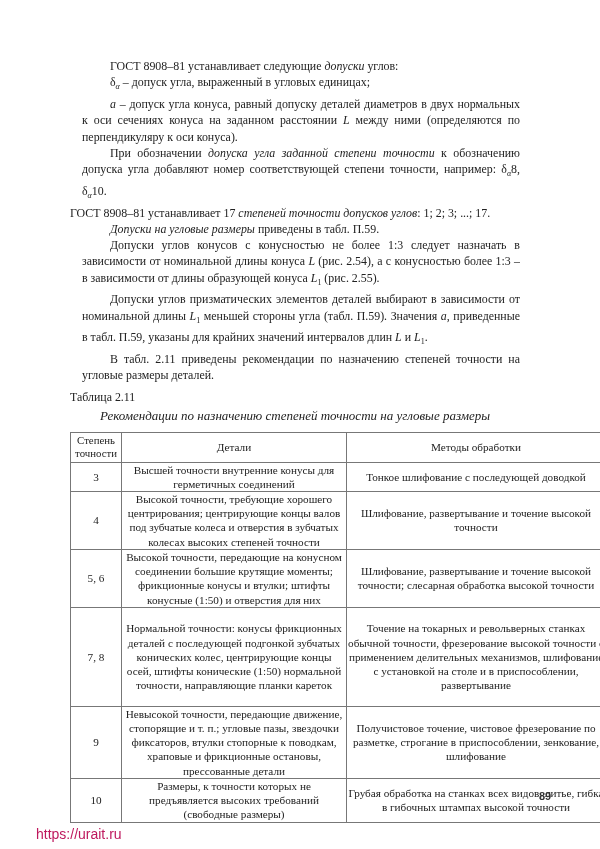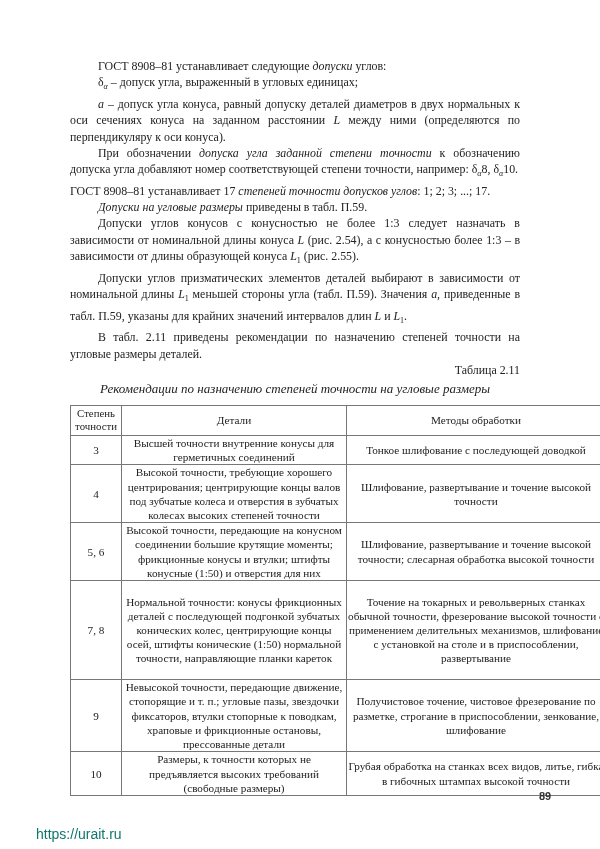--- a/index.html
+++ b/index.html
@@ -2,34 +2,34 @@
 <html><head>
 <meta charset="utf-8">
 <style>
   html, body { margin: 0; padding: 0; }
   body {
     width: 600px; height: 849px; background: #ffffff; position: relative; overflow: hidden;
     font-family: "Liberation Serif", "DejaVu Serif", serif; color: #222;
   }
   .page { position: absolute; left: 70px; top: 58px; width: 450px; }
   .p { font-size: 11.9px; line-height: 16.3px; margin: 0; text-align: justify; }
-  .ind { text-indent: 28px; }
+  .ind { text-indent: 28px; margin-left: 12px; }
   .flush { text-indent: 0; }
   i { font-style: italic; }
-  .table-num { text-align: right; font-size: 11.9px; line-height: 16px; }
+  .table-num { font-size: 11.9px; line-height: 16px; margin-top: 5px; }
   .table-cap { text-align: center; font-size: 13px; font-style: italic; line-height: 16px; margin: 3px 0 8px 0; }
   table { border-collapse: collapse; width: 536px; font-size: 11.2px; line-height: 14.2px; }
   td, th { border: 1px solid #777; padding: 0 1px; vertical-align: middle; font-weight: normal; }
   th { text-align: center; height: 29px; }
   th.c1 { width: 48px; line-height: 13px; font-size: 10.8px; }
   th.c2 { width: 222px; }
   td.num { text-align: center; }
   td.txt { text-align: center; margin-top: 16px; }
   .pagenum { position: absolute; left: 503px; top: 790px; font-family: "Liberation Sans", "DejaVu Sans", sans-serif; font-weight: bold; font-size: 11px; color: #333; margin-left: 36px; }
-  .watermark { position: absolute; left: 36px; top: 826px; font-family: "Liberation Sans", "DejaVu Sans", sans-serif; font-size: 14px; color: #0f766e; }
+  .watermark { position: absolute; left: 36px; top: 826px; font-family: "Liberation Sans", "DejaVu Sans", sans-serif; font-size: 14px; color: #be185d; }
 </style>
 </head>
 <body>
 
 <div class="page">
   <p class="p ind"><span>ГОСТ 8908–81 устанавливает следующие </span><i>допуски</i><span> углов:</span></p>
   <p class="p ind"><span>δ</span><sub style="font-style:italic;font-size:8px">α</sub><span> – допуск угла, выраженный в угловых единицах;</span></p>
   <p class="p ind"><i>a</i><span> – допуск угла конуса, равный допуску деталей диаметров в двух нормальных к оси сечениях конуса на заданном расстоянии </span><i>L</i><span> между ними (определяются по перпендикуляру к оси конуса).</span></p>
   <p class="p ind"><span>При обозначении </span><i>допуска угла заданной степени точности</i><span> к обозначению допуска угла добавляют номер соответствующей степени точности, например: </span><span>δ</span><sub style="font-style:italic;font-size:8px">α</sub><span>8, </span><span>δ</span><sub style="font-style:italic;font-size:8px">α</sub><span>10.</span></p>
   <p class="p flush"><span>ГОСТ 8908–81 устанавливает 17 </span><i>степеней точности допусков углов</i><span>: 1; 2; 3; ...; 17.</span></p>

